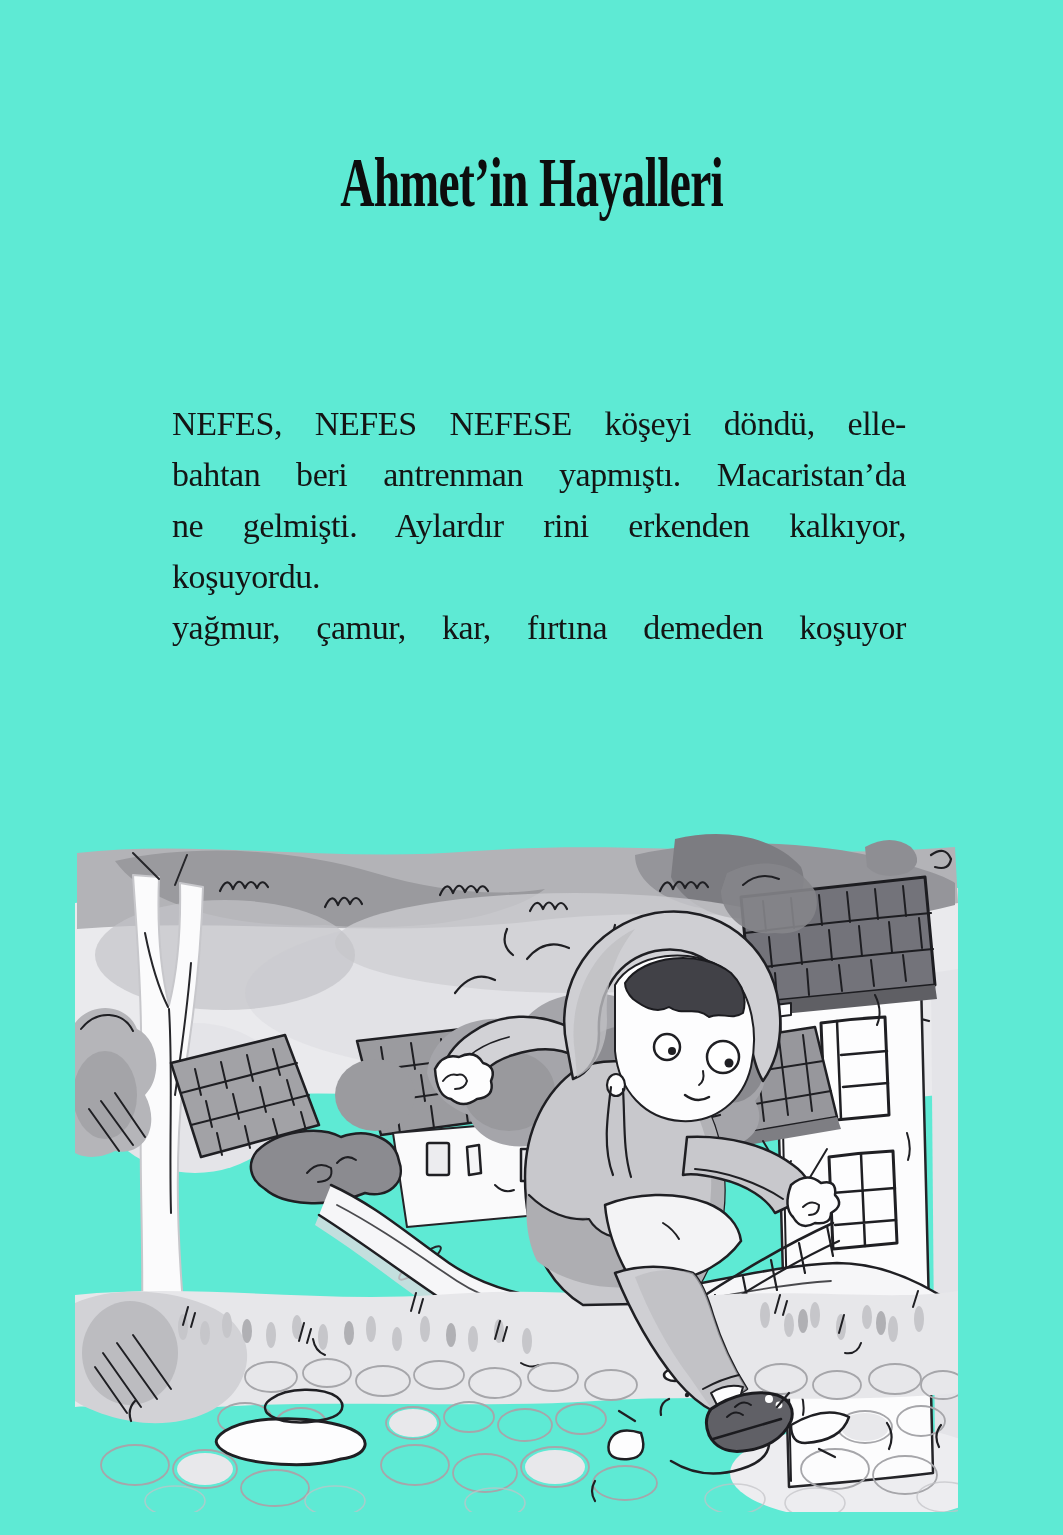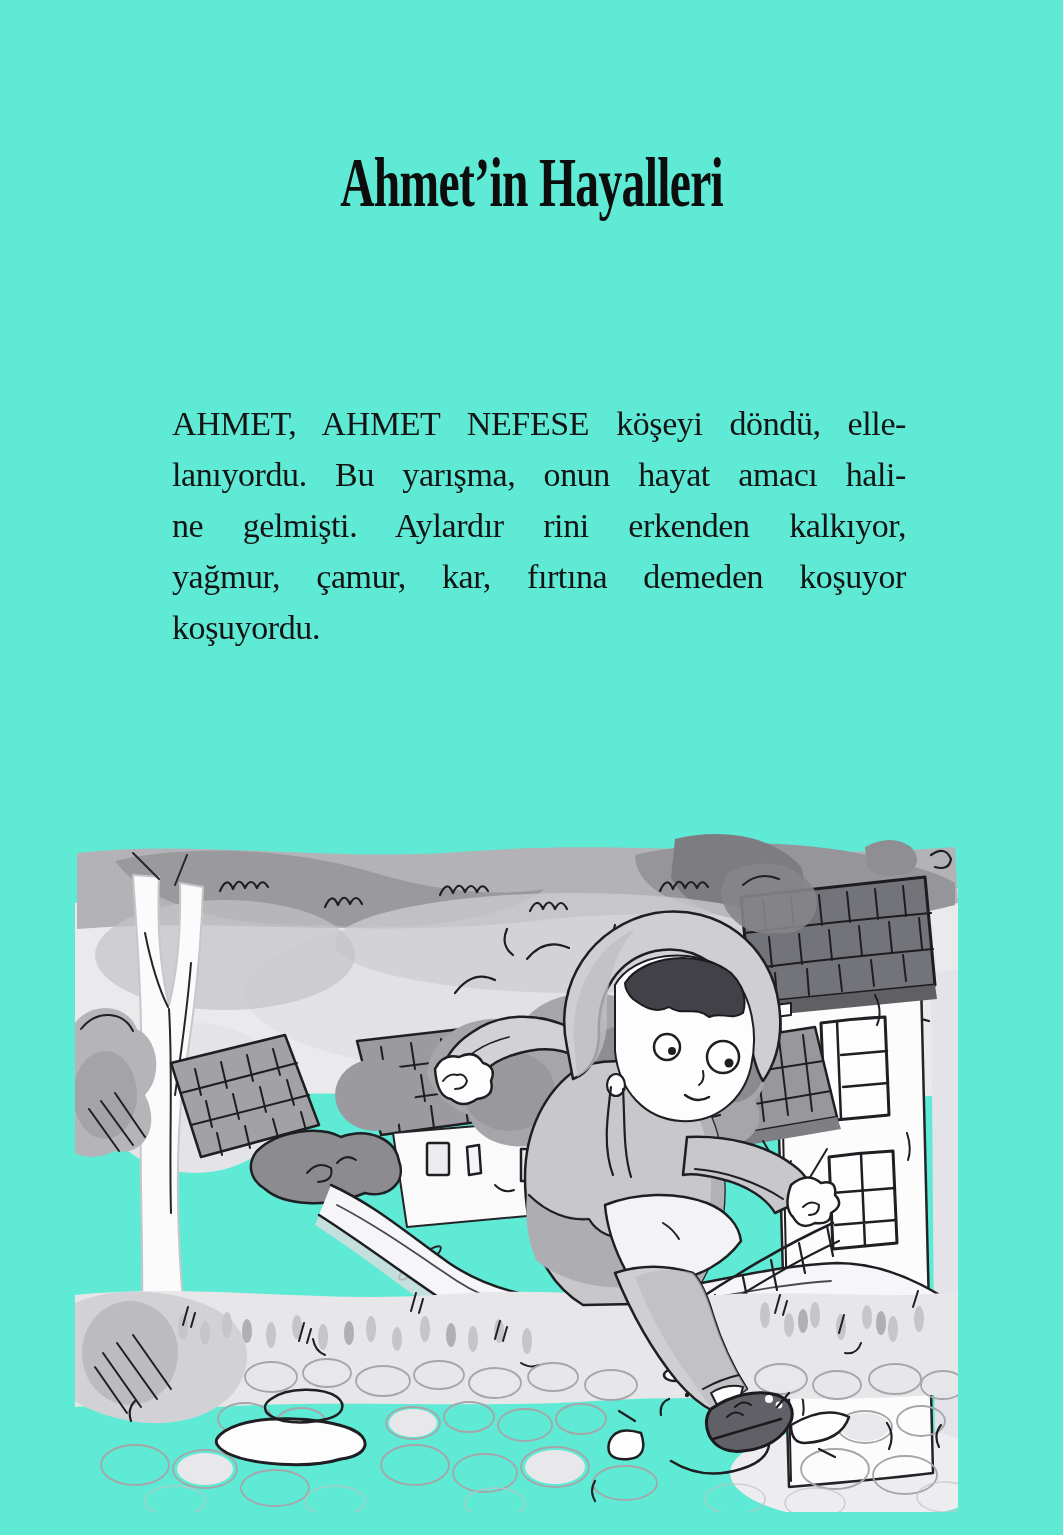--- a/index.html
+++ b/index.html
@@ -50,25 +50,25 @@
   .illo svg{display:block;width:883px;height:679px;}
 </style>
 </head>
 <body>
 
 <div class="page">
 
   <div class="title"><span class="squeeze">Ahmet’in Hayalleri</span></div>
 
   <div class="paragraph">
-    <div class="pline">AHMET, AHMET NEFESE köşeyi döndü, elle-</div>
-    <div class="pline">lanıyordu. Bu yarışma, onun hayat amacı hali-</div>
+    <div class="pline">NEFES, NEFES NEFESE köşeyi döndü, elle-</div>
+    <div class="pline">bahtan beri antrenman yapmıştı. Macaristan’da</div>
     <div class="pline">ne gelmişti. Aylardır rini erkenden kalkıyor,</div>
+    <div class="pline last">koşuyordu.</div>
     <div class="pline">yağmur, çamur, kar, fırtına demeden koşuyor</div>
-    <div class="pline last">koşuyordu.</div>
   </div>
 
   <div class="illo">
   <svg viewBox="0 0 883 679" xmlns="http://www.w3.org/2000/svg" stroke-linecap="round" stroke-linejoin="round">
 
     <g>
       <path d="M0,70 Q220,40 440,60 T883,55 L883,260 Q660,285 440,268 T0,272 Z" fill="#eaeaed"></path>
       <ellipse cx="470" cy="160" rx="300" ry="85" fill="#dedee2" opacity="0.7"></ellipse>
       <ellipse cx="120" cy="265" rx="95" ry="75" fill="#e4e4e8"></ellipse>
       <path d="M856,140 L883,136 L883,610 L860,618 Z" fill="#e4e4e8"></path>

